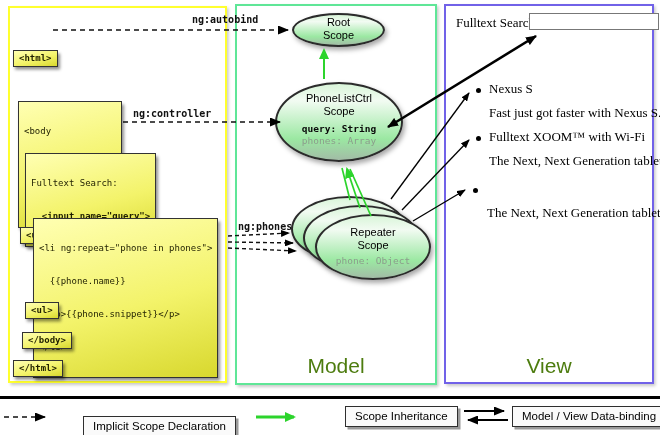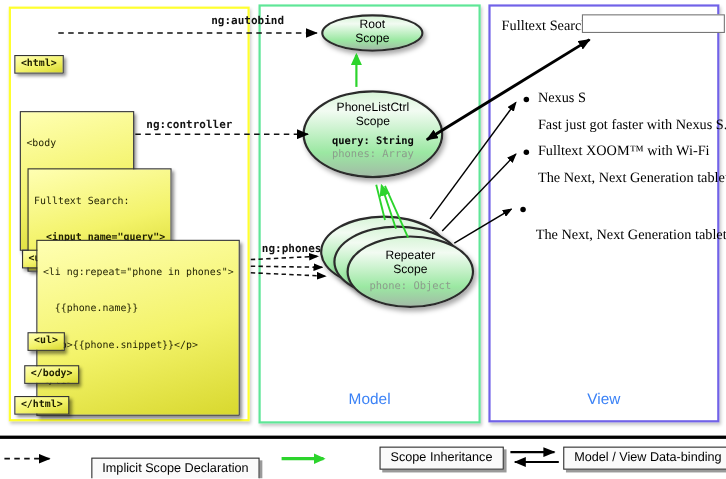--- a/index.html
+++ b/index.html
@@ -1,19 +1,19 @@
 <!DOCTYPE html>
 <html><head>
 <meta charset="utf-8">
 <style>
   html,body{margin:0;padding:0;background:#fff;}
   #stage{position:relative;width:660px;height:435px;background:#fff;overflow:hidden;
          font-family:"Liberation Sans",sans-serif;}
   .panel{position:absolute;background:#fff;border:2px solid;box-shadow:1.5px 2px 3px rgba(0,0,0,.22);}
-  .ptitle{position:absolute;font-size:14px;color:#3b82f6;text-align:center;width:120px;}
+  .ptitle{position:absolute;font-size:21px;color:#4d7c0f;text-align:center;width:120px;}
   .codebox{position:absolute;font:9px/11px "DejaVu Sans Mono",monospace;color:#1f1f00;
            background:linear-gradient(165deg,#ffffb2 0%,#f3f36a 55%,#d8d82e 100%);
            border:1.5px solid #333;box-shadow:2px 2.5px 3px rgba(0,0,0,.45);
            padding:2px 5px;white-space:pre;z-index:2;}
   .tagbox{font-weight:bold;margin-top:31px;}
   .ngl{position:absolute;font:bold 10px/12px "DejaVu Sans Mono",monospace;color:#111;z-index:2;}
   .ellipse{position:absolute;border:2px solid #2b2b2b;border-radius:50%;
            background:linear-gradient(to bottom,#d9f5d9 0%,#f2fbf2 22%,#9be8a2 72%,#a2bca6 100%);
            box-shadow:2px 3px 5px rgba(0,0,0,.35);z-index:2;box-sizing:border-box;}
   .etxt{position:absolute;z-index:3;text-align:center;}

